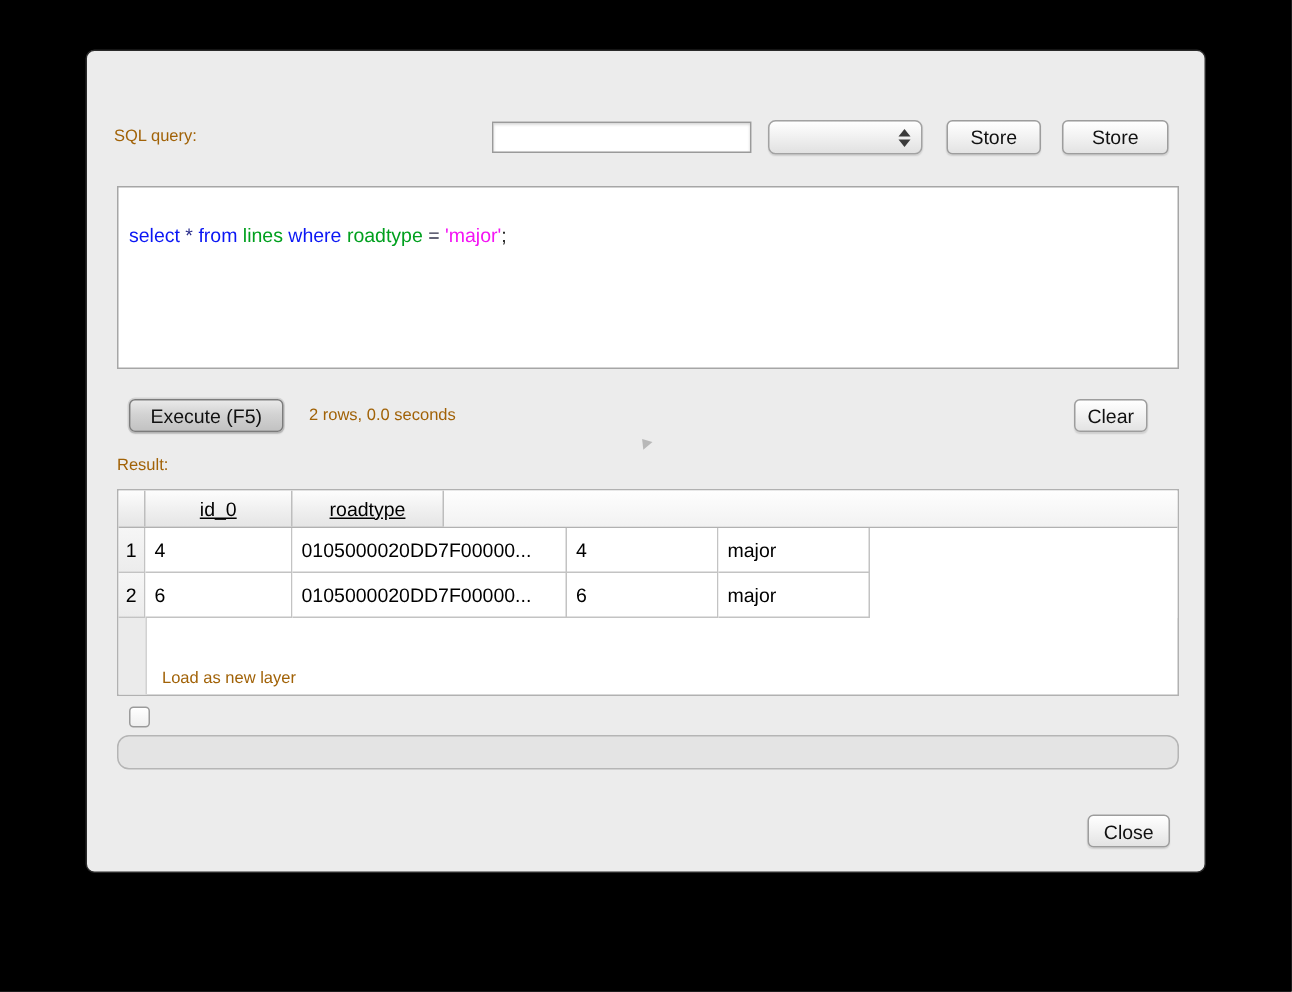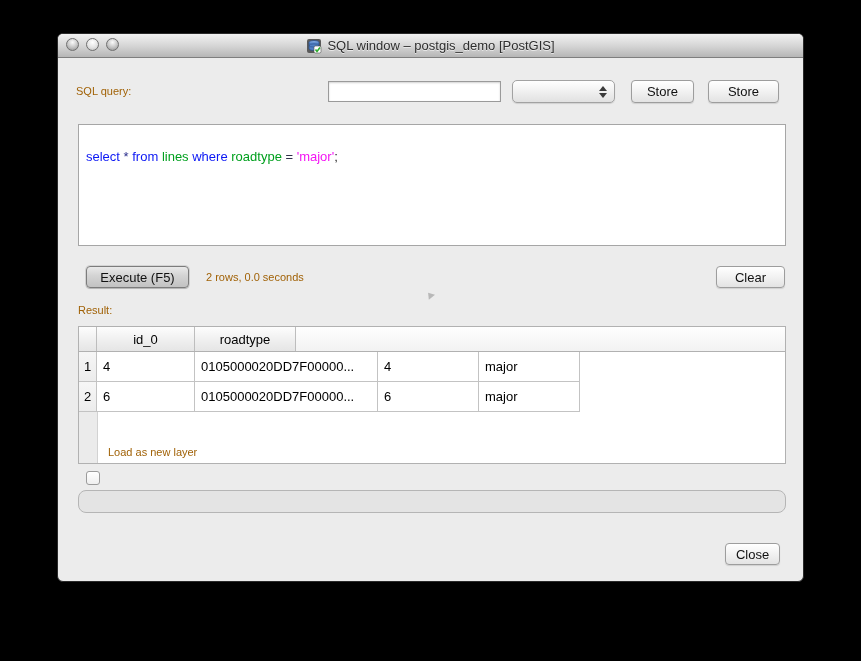--- a/index.html
+++ b/index.html
@@ -30,21 +30,21 @@
   .combo .arrows{position:absolute;right:7px;top:0;height:100%;display:flex;flex-direction:column;justify-content:center;gap:2px;}
   .tri-up{width:0;height:0;border-left:4px solid transparent;border-right:4px solid transparent;border-bottom:5px solid #3a3a3a;}
   .tri-dn{width:0;height:0;border-left:4px solid transparent;border-right:4px solid transparent;border-top:5px solid #3a3a3a;}
   .label{position:absolute;font-size:11px;color:#a16207;}
   
   .editor{position:absolute;left:20px;top:90px;width:708px;height:122px;background:#fff;border:1px solid #a6a6a6;
     box-sizing:border-box;font-size:13px;padding:24px 7px;}
   
   .rtable{position:absolute;left:20px;top:292px;width:708px;height:138px;background:#fff;border:1px solid #b1b1b1;box-sizing:border-box;overflow:hidden;}
   .thead{display:flex;height:25px;background:linear-gradient(#fdfdfd,#eeeeee 60%,#e5e5e5);border-bottom:1px solid #b1b1b1;box-sizing:border-box;}
-  .th{font-size:13px;color:#000;display:flex;align-items:center;justify-content:center;border-right:1px solid #bdbdbd;box-sizing:border-box;}
+  .th{font-size:13px;color:#000;display:flex;align-items:center;justify-content:center;border-right:1px solid #bdbdbd;box-sizing:border-box;text-decoration:underline;}
   .th.filler{border-right:none;background:linear-gradient(#fefefe,#f2f2f2);flex:1;}
   .c0{width:18px;flex:none;} .c1{width:98px;flex:none;} .c2{width:183px;flex:none;} .c3{width:101px;flex:none;} .c4{width:101px;flex:none;}
   .trow{display:flex;height:30px;box-sizing:border-box;}
   .td{font-size:13px;color:#000;display:flex;align-items:center;padding-left:6px;border-right:1px solid #c3c3c3;border-bottom:1px solid #c3c3c3;box-sizing:border-box;background:#fff;white-space:nowrap;overflow:hidden;}
   .td.rownum{justify-content:center;padding-left:0;background:linear-gradient(#f6f6f6,#ececec);border-right:1px solid #c3c3c3;}
   .td.fillcell{border:none;background:#fff;flex:1;}
   .rownum-strip{position:absolute;left:0;width:18px;background:#ebebeb;border-right:1px solid #d2d2d2;}
   
   .checkbox{position:absolute;width:14px;height:14px;border:1px solid #9b9b9b;border-radius:3px;background:linear-gradient(#ffffff,#efefef);
     box-sizing:border-box;box-shadow:inset 0 1px 1px rgba(255,255,255,.8);}
@@ -53,38 +53,20 @@
   .cursor-artifact{position:absolute;left:368px;top:258px;width:8px;height:7px;opacity:.55;}
   .cursor-artifact::before{content:"";position:absolute;left:0;top:0;width:0;height:0;
     border-left:4px solid transparent;border-right:4px solid transparent;border-bottom:6px solid #8e8e8e;transform:rotate(-40deg);}
 </style>
 </head>
 <body>
 
 <div id="stage">
   <div class="window">
 
-    <div class="titlebar">
-      <div class="lights">
-        <div class="light"></div>
-        <div class="light mid"></div>
-        <div class="light"></div>
-      </div>
-      <div class="title-wrap">
-        <svg width="16" height="16" viewBox="0 0 16 16">
-          <rect x="1" y="1" width="14" height="14" rx="2" fill="#5a5a5a"></rect>
-          <ellipse cx="8" cy="4.5" rx="5" ry="2" fill="#7ea7e0" stroke="#2c4f86" stroke-width="0.8"></ellipse>
-          <path d="M3 4.5v6c0 1.1 2.2 2 5 2s5-.9 5-2v-6" fill="#4f7fc4" stroke="#2c4f86" stroke-width="0.8"></path>
-          <ellipse cx="8" cy="7.5" rx="5" ry="1.6" fill="none" stroke="#2c4f86" stroke-width="0.6"></ellipse>
-          <rect x="8" y="8" width="7" height="7" rx="1.5" fill="#ffffff" stroke="#555" stroke-width="0.6"></rect>
-          <path d="M9.5 11.5l1.5 2 3-4" fill="none" stroke="#2fae2f" stroke-width="1.6"></path>
-        </svg>
-        <span class="title-text">SQL window – postgis_demo [PostGIS]</span>
-      </div>
-    </div>
 
     <span class="label" style="left:18px;top:51px;">SQL query:</span>
     <input class="tfield" style="left: 270px; top: 47px; width: 173px; height: 21px;" type="text" value="">
     <div class="combo" style="left:454px;top:46px;width:103px;height:23px;">
       <span class="label" style="left:6px;top:4px;"></span>
       <div class="arrows">
         <div class="tri-up"></div>
           <div class="tri-dn"></div>
       </div>
     </div>
@@ -96,21 +78,21 @@
     </div>
 
     <div class="editor">
       <div><span style="color: rgb(11, 23, 244);">select </span><span style="color: rgb(43, 46, 140);">* </span><span style="color: rgb(11, 23, 244);">from </span><span style="color: rgb(0, 160, 30);">lines </span><span style="color: rgb(11, 23, 244);">where </span><span style="color: rgb(0, 160, 30);">roadtype </span><span style="color: rgb(48, 48, 74);">= </span><span style="color: rgb(244, 20, 244);">'major'</span><span style="color: rgb(26, 26, 26);">;</span></div>
     </div>
 
     <div class="btn btn-exec" style="left:28px;top:232px;width:103px;height:22px;align-items:center;">
       <span>Execute (F5)</span>
     </div>
     <span class="label" style="left:148px;top:237px;">2 rows, 0.0 seconds</span>
-    <div class="btn" style="left:658px;top:232px;width:69px;height:22px;">
+    <div class="btn" style="left:658px;top:232px;width:49px;height:22px;">
       <span>Clear</span>
     </div>
 
     <div class="cursor-artifact"></div>
 
     <span class="label" style="left:20px;top:270px;">Result:</span>
 
     <div class="rtable">
       <div class="thead">
         <div class="th c0"></div>

